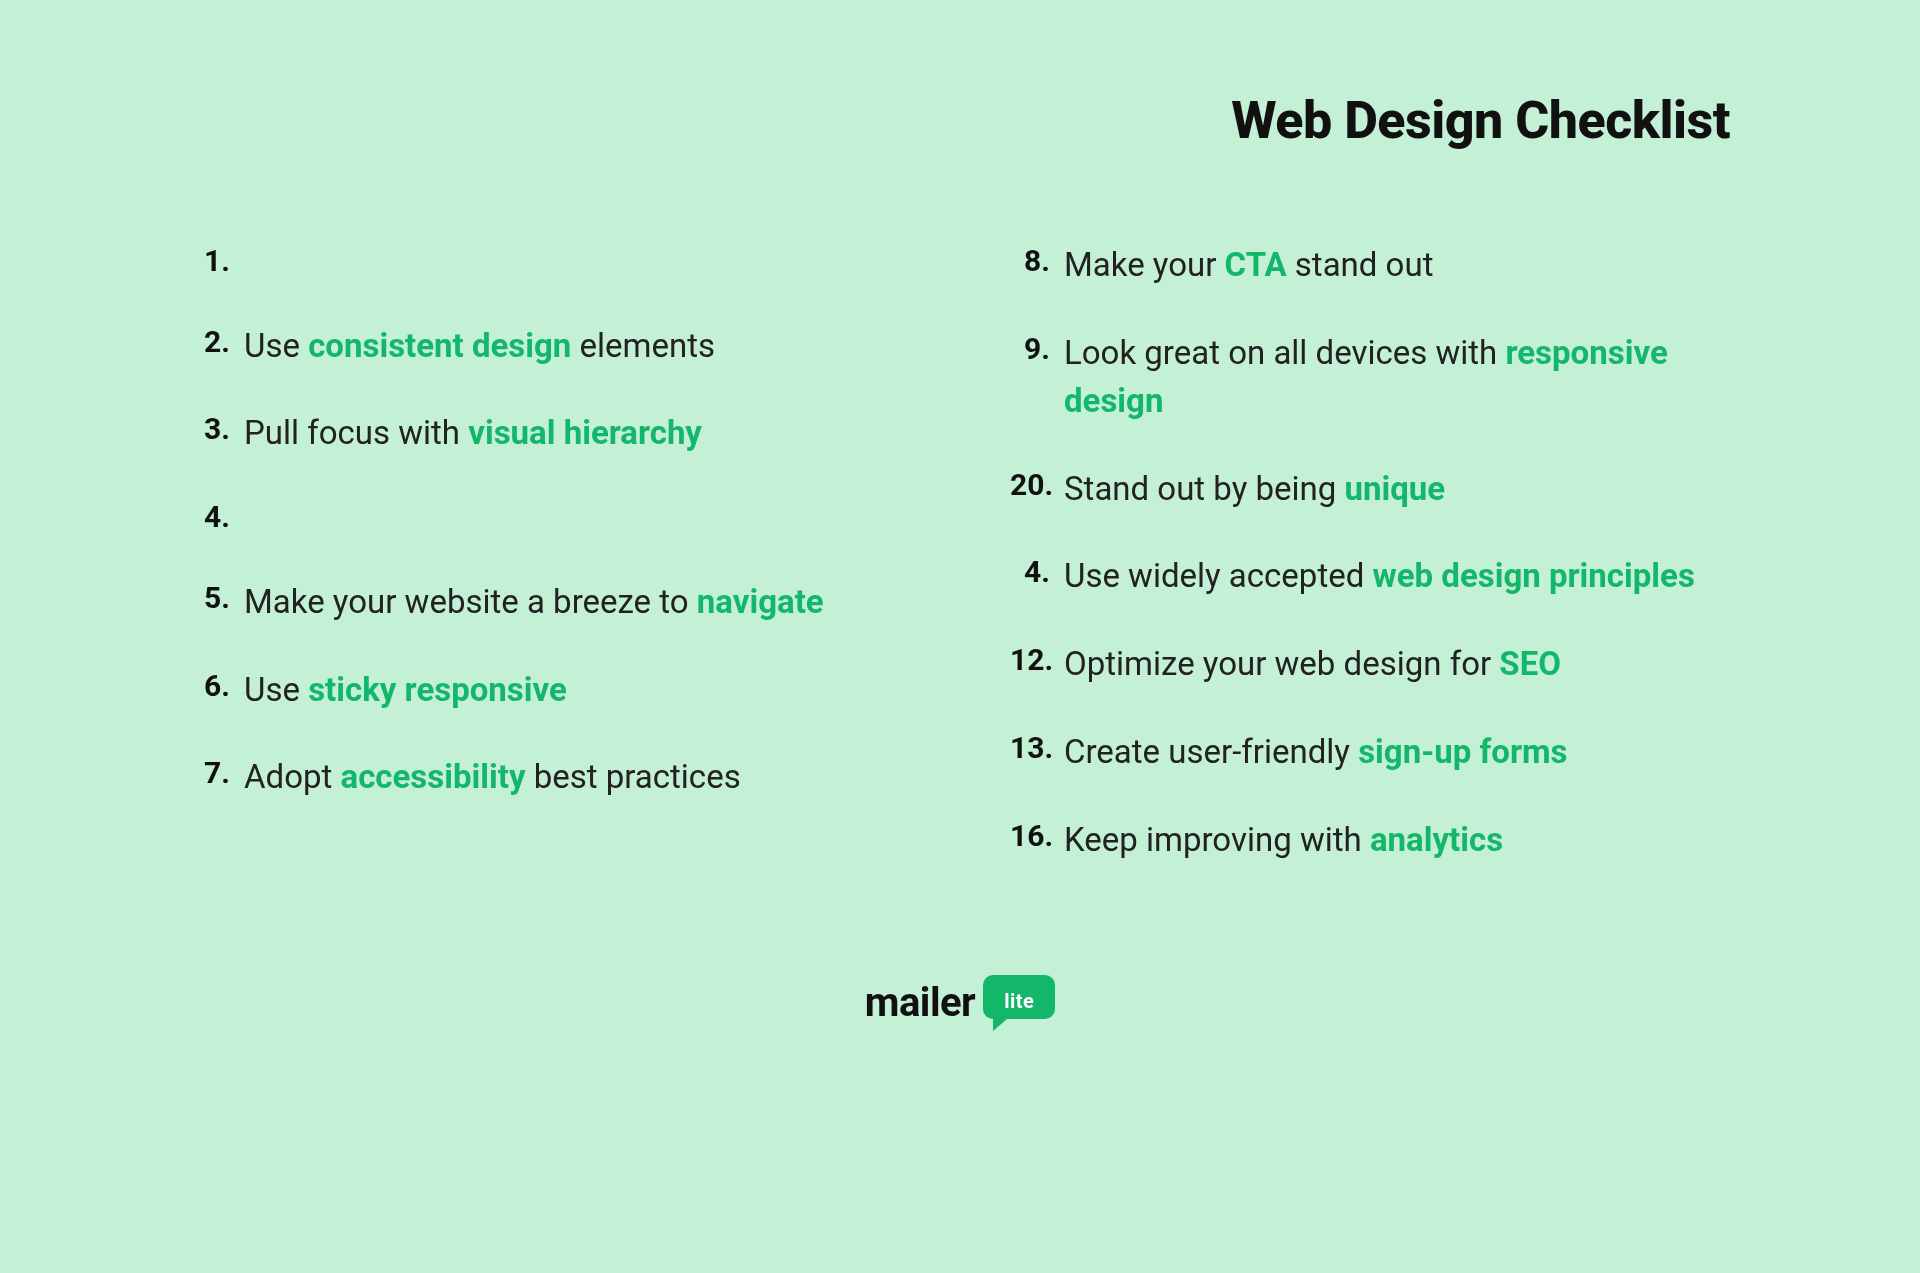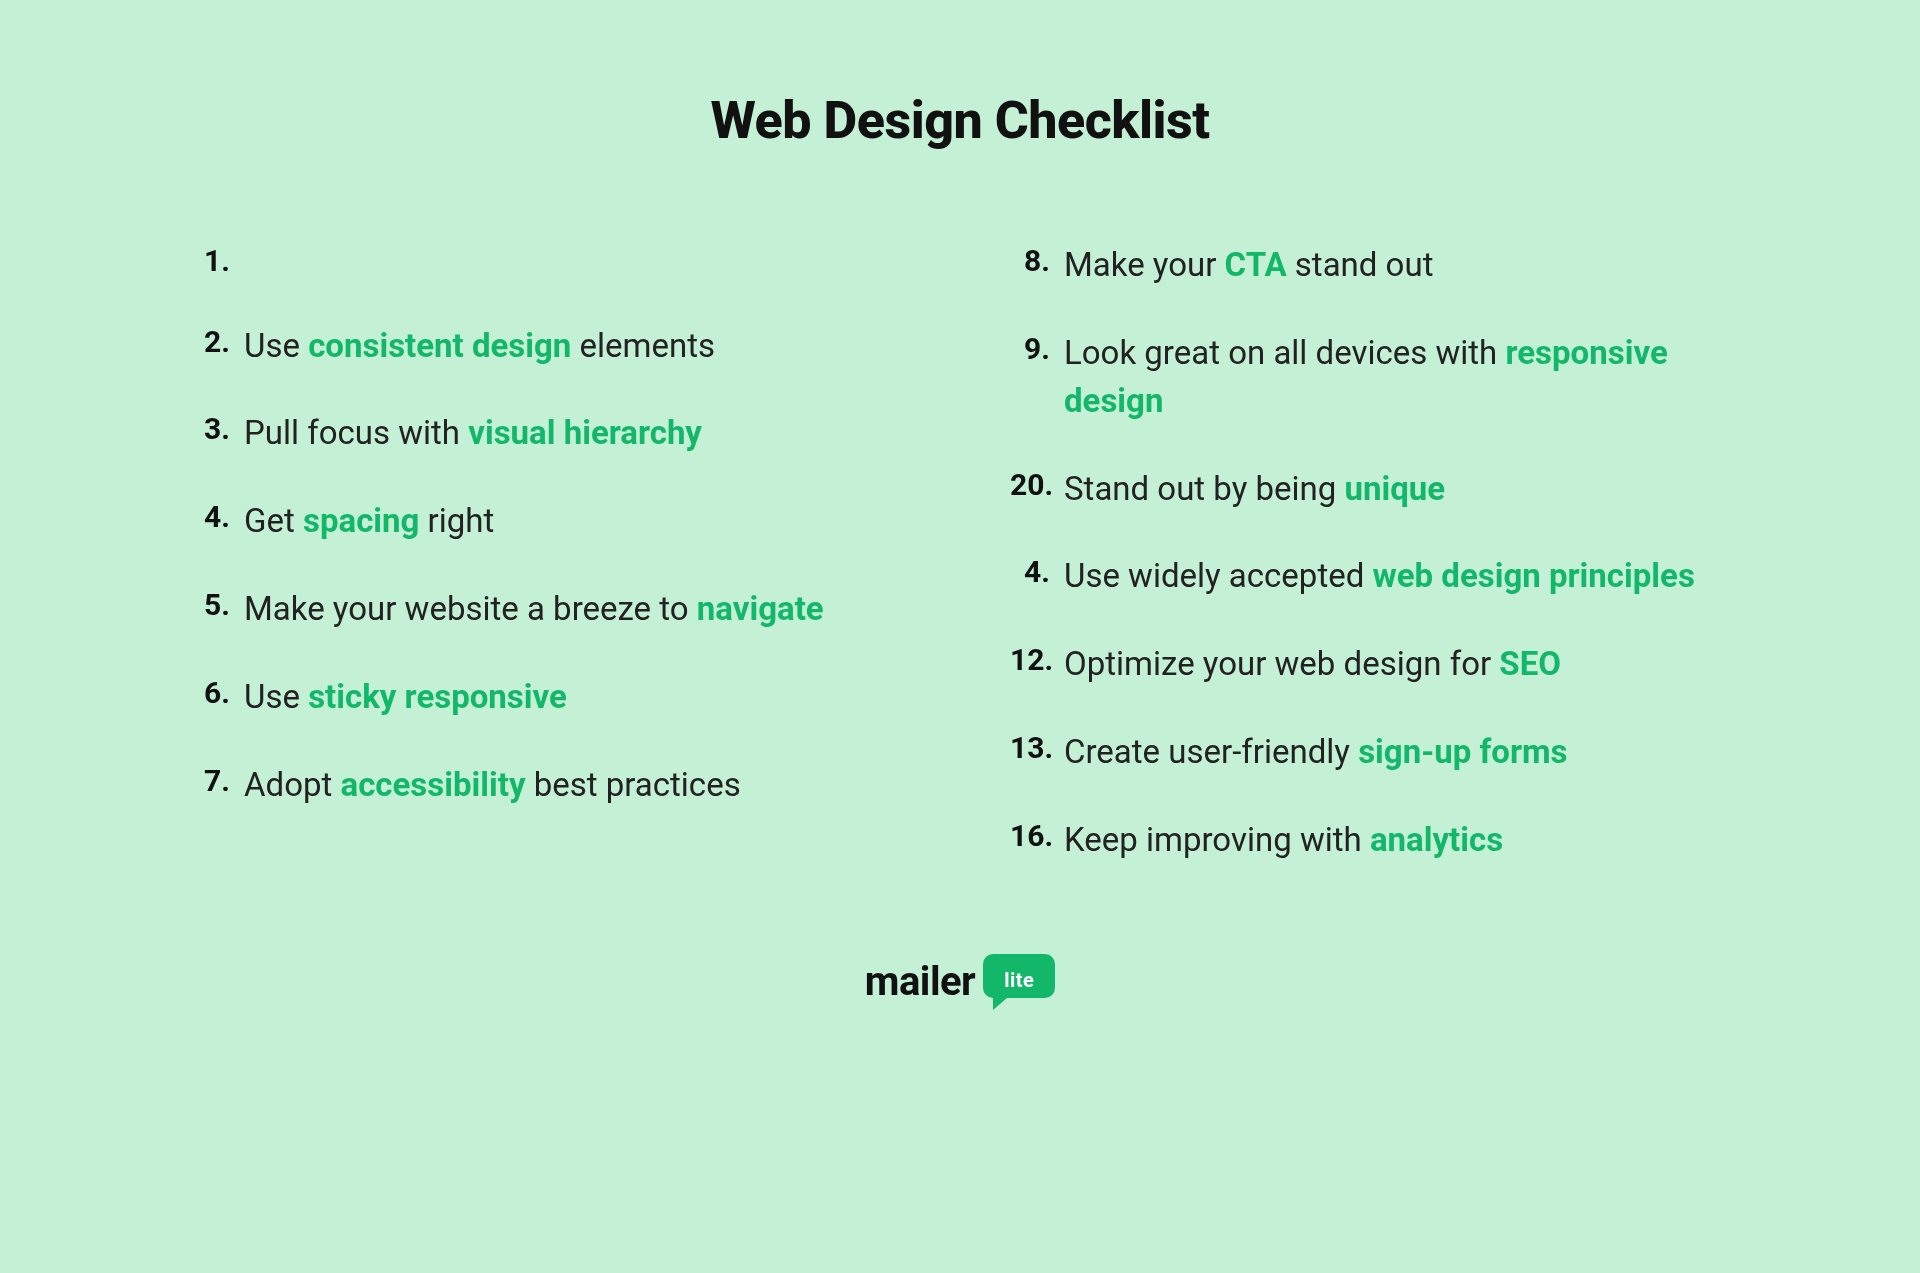--- a/index.html
+++ b/index.html
@@ -13,21 +13,21 @@
     width: 1920px;
     min-height: 1273px;
     background: #c4f0d6;
     padding: 90px 190px 50px 190px;
     margin: 0 auto;
     position: relative;
   }
   h1.title {
     font-size: 52px;
     font-weight: 800;
-    text-align: center;
+    text-align: right;
     letter-spacing: -0.5px;
     color: #111;
     margin-bottom: 90px;
   }
   .columns {
     display: flex;
     gap: 100px;
   }
   .col {
     flex: 1;
@@ -62,20 +62,21 @@
   }
   .logo-wrap {
     display: flex;
     justify-content: center;
     margin-top: 50px;
   }
   .logo {
     display: flex;
     align-items: center;
     gap: 8px;
+    margin-top: 21px;
   }
   .logo-mailer {
     font-size: 40px;
     font-weight: 700;
     color: #111;
     letter-spacing: -0.5px;
   }
   .logo-lite-badge {
     position: relative;
   }
@@ -107,21 +108,20 @@
           <li>
             <span class="num">2.</span>
             <span class="item-text"><span>Use </span><span class="hl">consistent design</span><span> elements</span></span>
           </li>
           <li>
             <span class="num">3.</span>
             <span class="item-text"><span>Pull focus with </span><span class="hl">visual hierarchy</span></span>
           </li>
           <li>
             <span class="num">4.</span>
-            <span class="item-text"><span>Get </span><span class="hl">spacing</span><span> right</span></span>
           </li>
           <li>
             <span class="num">5.</span>
             <span class="item-text"><span>Make your website a breeze to </span><span class="hl">navigate</span></span>
           </li>
           <li>
             <span class="num">6.</span>
             <span class="item-text"><span>Use </span><span class="hl">sticky responsive</span></span>
           </li>
           <li>

